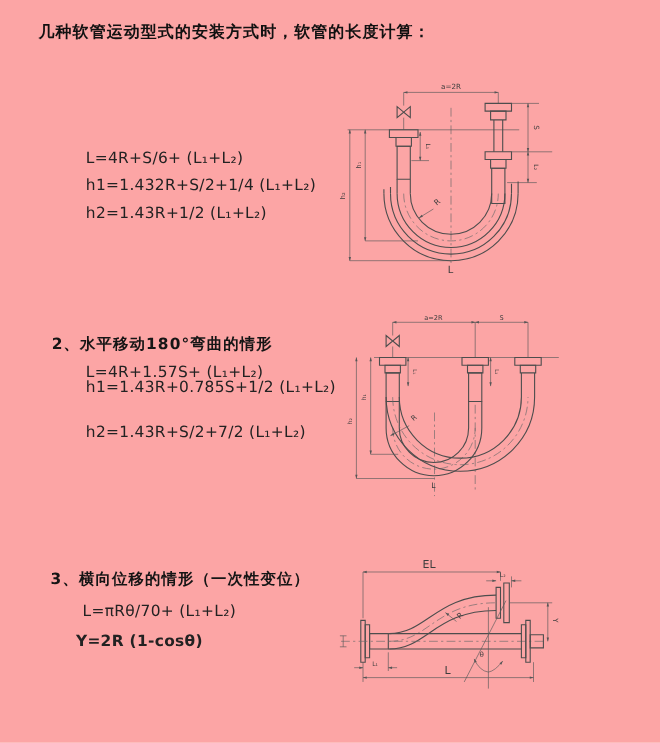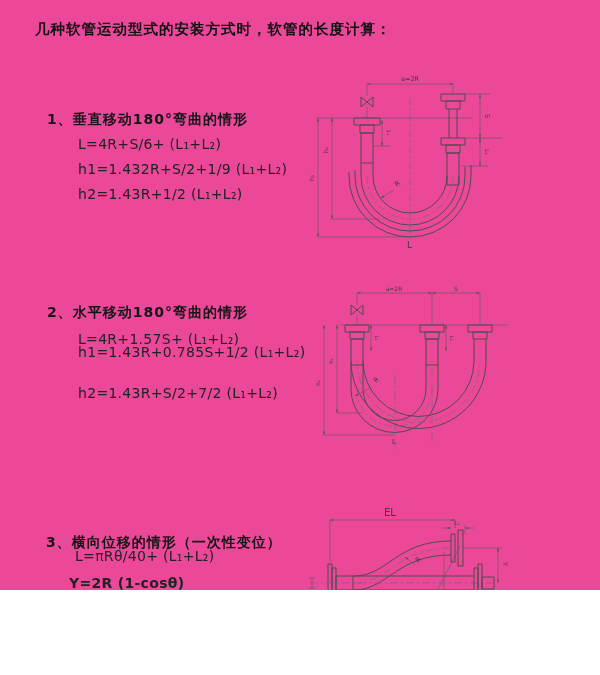--- a/index.html
+++ b/index.html
@@ -1,19 +1,19 @@
 <!DOCTYPE html>
 <html><head>
 <meta charset="utf-8">
 <style>
   html,body{margin:0;padding:0;}
   .page{
     position:relative;
-    width:600px;height:590px;
-    background:#ec4899;
+    width:600px;height:675px;
+    background:#fca5a5;
     overflow:hidden;
     font-family:"DejaVu Sans","Liberation Sans",sans-serif;
     color:#1c1c1c;
   }
   .abs{position:absolute;white-space:nowrap;}
   .doc-title{
     left:35px;top:20px;
     font-size:14.5px;font-weight:bold;letter-spacing:1px;color:#111;
   }
   .sec-heading{
@@ -24,21 +24,21 @@
   }
   
   #s1-h{left:47px;top:111px;}
   #s1-f0{left:78px;top:136px;}
   #s1-f1{left:78px;top:161px;}
   #s1-f2{left:78px;top:186px;}
   #s2-h{left:47px;top:304px;}
   #s2-f0{left:78px;top:331px;}
   #s2-f1{left:78px;top:344px;}
   #s2-f2{left:78px;top:385px;}
-  #s3-h{left:46px;top:534px;}
+  #s3-h{left:46px;top:518px;}
   #s3-f0{left:75px;top:548px;}
   #s3-f1{left:69px;top:575px;font-weight:bold;}
   #s3-f2{left:75px;top:602px;}
   
   #diagram1{left:310px;top:70px;}
   #diagram2{left:312px;top:283px;}
   #diagram3{left:298px;top:498px;}
   svg{overflow:visible;}
   svg line, svg path, svg rect, svg polygon{vector-effect:non-scaling-stroke;}
   .outline{stroke:#4d4d4d;stroke-width:1;fill:none;}
@@ -47,32 +47,31 @@
   .dimtxt{font-family:"DejaVu Sans","Liberation Sans",sans-serif;fill:#3d3d3d;}
   .hatchfill{stroke:#4d4d4d;stroke-width:1;}
 </style>
 </head>
 <body>
 
 <div class="page">
 
   <div class="abs doc-title">几种软管运动型式的安装方式时，软管的长度计算：</div>
 
-  <div class="abs sec-heading" id="s1-h">1、垂直移动180°弯曲的情形</div>
   <div class="abs formula" id="s1-f0">L=4R+S/6+ (L₁+L₂)</div>
-  <div class="abs formula" id="s1-f1">h1=1.432R+S/2+1/9 (L₁+L₂)</div>
+  <div class="abs formula" id="s1-f1">h1=1.432R+S/2+1/4 (L₁+L₂)</div>
   <div class="abs formula" id="s1-f2">h2=1.43R+1/2 (L₁+L₂)</div>
 
   <div class="abs sec-heading" id="s2-h">2、水平移动180°弯曲的情形</div>
   <div class="abs formula" id="s2-f0">L=4R+1.57S+ (L₁+L₂)</div>
   <div class="abs formula" id="s2-f1">h1=1.43R+0.785S+1/2 (L₁+L₂)</div>
   <div class="abs formula" id="s2-f2">h2=1.43R+S/2+7/2 (L₁+L₂)</div>
 
   <div class="abs sec-heading" id="s3-h">3、横向位移的情形（一次性变位）</div>
-  <div class="abs formula" id="s3-f0">L=πRθ/40+ (L₁+L₂)</div>
+  <div class="abs formula" id="s3-f0">L=πRθ/70+ (L₁+L₂)</div>
   <div class="abs formula" id="s3-f1">Y=2R (1-cosθ)</div>
 
   <svg class="abs" id="diagram1" width="290" height="185" viewBox="0 0 290 185">
     <defs>
       <marker id="ar1" viewBox="0 0 10 10" refX="9.5" refY="5" markerWidth="9" markerHeight="6" orient="auto-start-reverse">
         <path d="M0,2 L10,5 L0,8 Z" fill="#555"></path>
       </marker>
       <pattern id="hp1" width="4" height="4" patternUnits="userSpaceOnUse">
         <path d="M0,0 L4,4 M4,0 L0,4" stroke="#6a6a6a" stroke-width="0.7"></path>
       </pattern>

